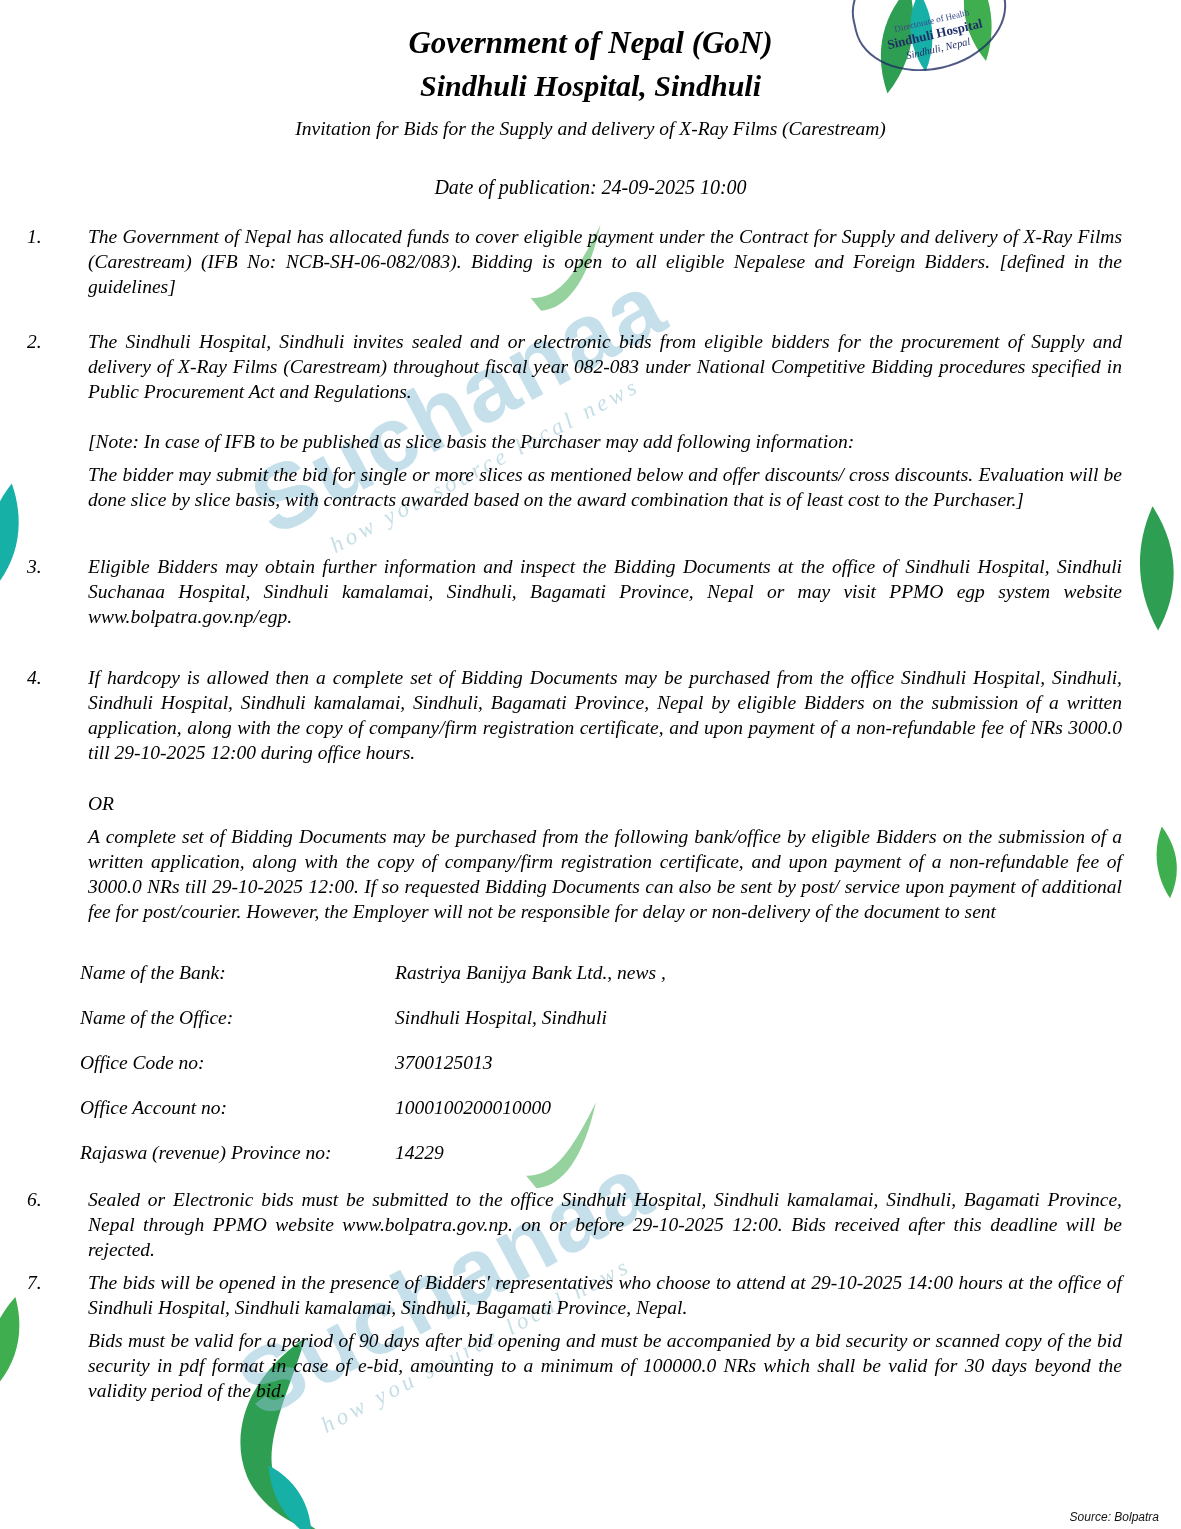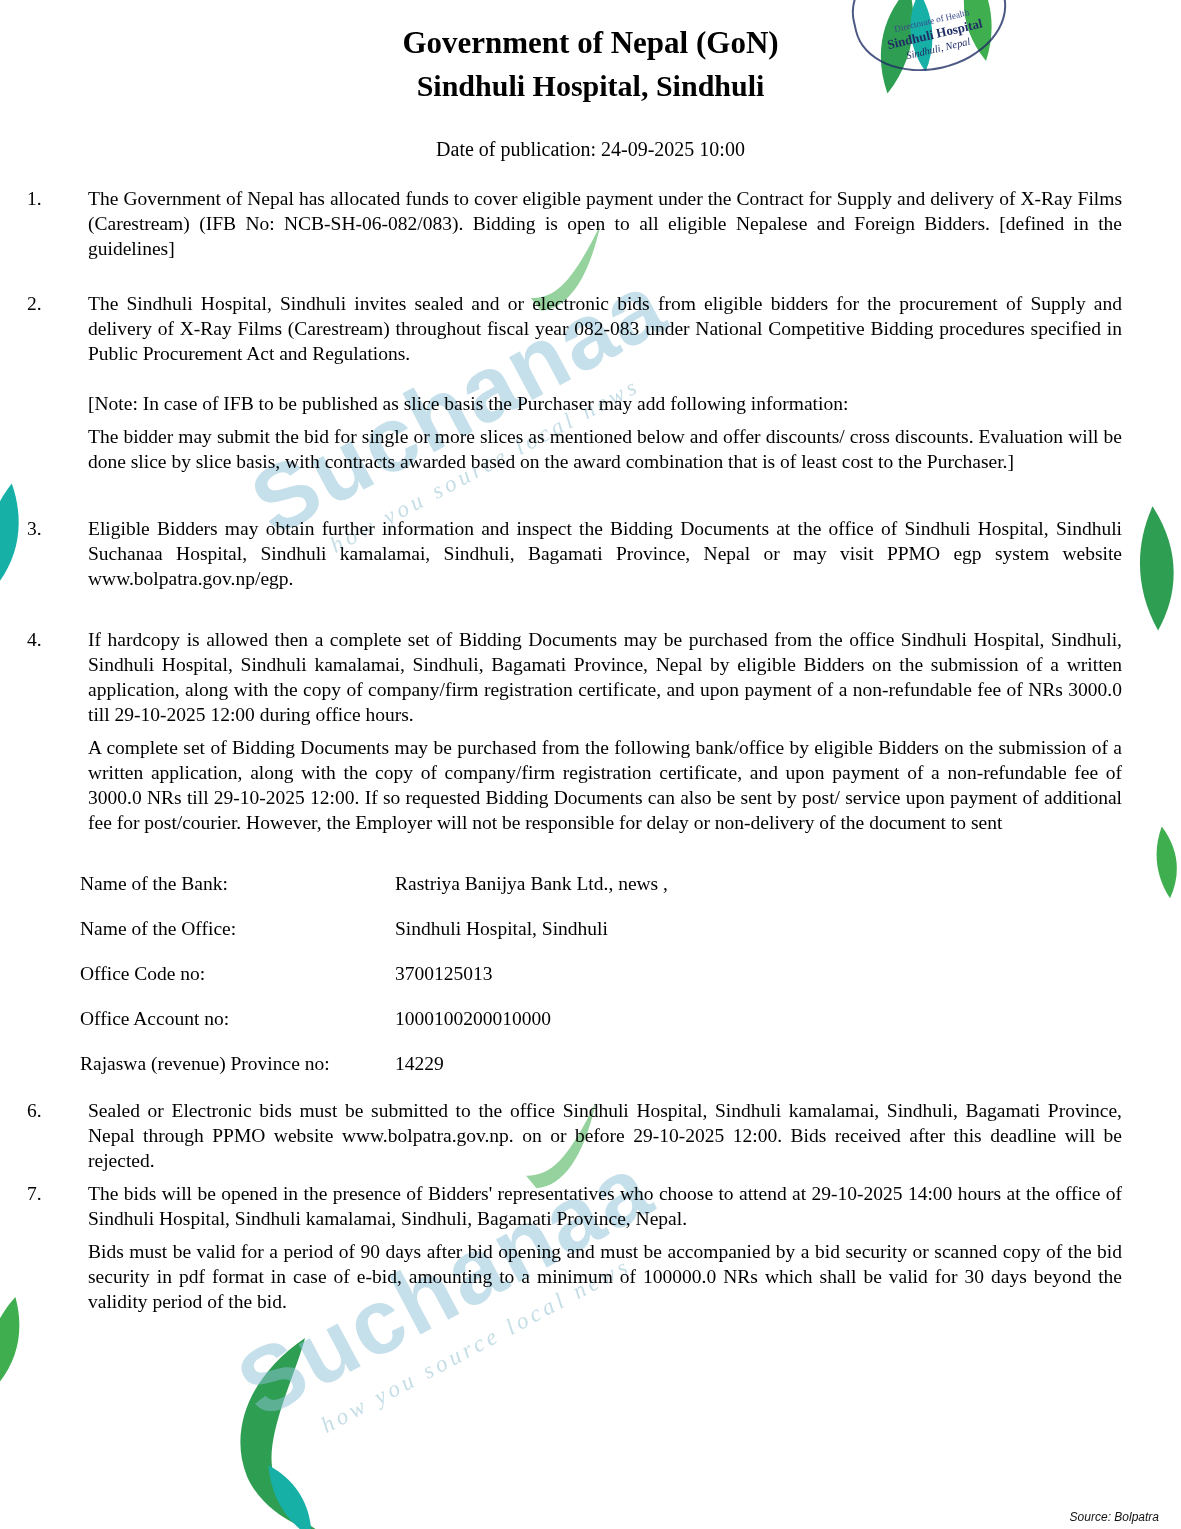--- a/index.html
+++ b/index.html
@@ -6,21 +6,21 @@
   .page {
     position: relative;
     width: 1181px;
     height: 1529px;
     margin: 0 auto;
     background: #ffffff;
     overflow: hidden;
     font-family: "Liberation Serif", serif;
     color: #000;
   }
-  .content { position: relative; z-index: 2; }
+  .content { position: relative; z-index: 2; font-style: italic; }
 
   
   .header { text-align: center; padding-top: 24px; }
   .title-org   { font-size: 31px; font-weight: bold; line-height: 38px; margin: 0; }
   .title-office{ font-size: 30px; font-weight: bold; line-height: 36px; margin: 6px 0 0; }
   .subtitle    { font-size: 19.5px; line-height: 26px; margin: 12px 0 0; }
   .contract    { font-size: 20px; line-height: 26px; margin: 30px 0 0; }
   .pubdate     { font-size: 20px; line-height: 26px; margin: 32px 0 0; }
 
   
@@ -154,20 +154,21 @@
       <div class="stamp-line2">Sindhuli Hospital</div>
       <div class="stamp-line3">Sindhuli, Nepal</div>
     </div>
   </div>
 
   <div class="content">
 
     <div class="header">
       <div class="title-org">Government of Nepal (GoN)</div>
       <div class="title-office">Sindhuli Hospital, Sindhuli</div>
+      <div class="subtitle">Invitation for Bids for the Supply and delivery of X-Ray Films (Carestream)</div>
       <div class="pubdate">Date of publication: 24-09-2025 10:00</div>
     </div>
 
     <div class="list">
 
       <div class="item">
         <span class="num">1.</span>
         <div class="body">
           <p>The Government of Nepal has allocated funds to cover eligible payment under the Contract for Supply and delivery of X-Ray Films (Carestream) (IFB No: NCB-SH-06-082/083). Bidding is open to all eligible Nepalese and Foreign Bidders. [defined in the guidelines]</p>
         </div>
@@ -186,20 +187,21 @@
         <span class="num">3.</span>
         <div class="body">
           <p>Eligible Bidders may obtain further information and inspect the Bidding Documents at the office of Sindhuli Hospital, Sindhuli Suchanaa Hospital, Sindhuli kamalamai, Sindhuli, Bagamati Province, Nepal or may visit PPMO egp system website www.bolpatra.gov.np/egp.</p>
         </div>
       </div>
 
       <div class="item item--4">
         <span class="num">4.</span>
         <div class="body">
           <p>If hardcopy is allowed then a complete set of Bidding Documents may be purchased from the office Sindhuli Hospital, Sindhuli, Sindhuli Hospital, Sindhuli kamalamai, Sindhuli, Bagamati  Province, Nepal by eligible Bidders on the submission of a written application, along with the copy of company/firm registration certificate, and upon payment of a non-refundable fee of NRs 3000.0 till 29-10-2025 12:00 during office hours.</p>
+          <p class="or-label">OR</p>
           <p>A complete set of Bidding Documents may be purchased from the following bank/office by eligible Bidders on the submission of a written application, along with the copy of company/firm registration certificate, and upon payment of a non-refundable fee of 3000.0 NRs till 29-10-2025 12:00. If so requested Bidding Documents can also be sent by post/ service upon payment of additional fee for post/courier. However, the Employer will not be responsible for delay or non-delivery of the document to sent</p>
         </div>
       </div>
 
       <div class="bank">
         <div class="bank-row">
           <span class="bank-label">Name of the Bank:</span>
           <span class="bank-value">Rastriya Banijya Bank Ltd., news ,</span>
         </div>
         <div class="bank-row">

